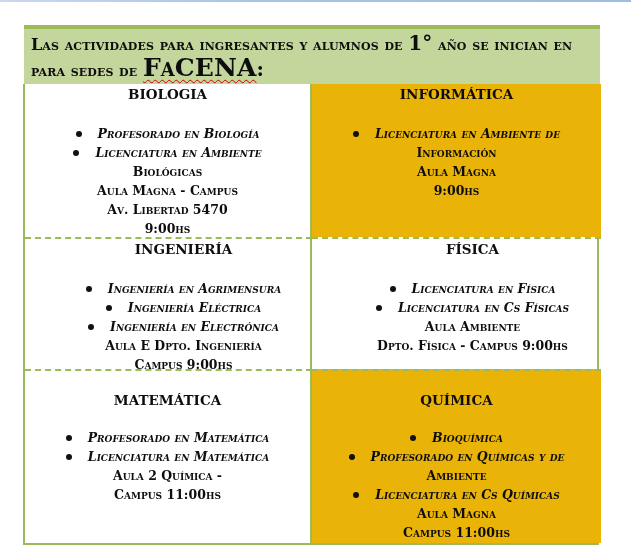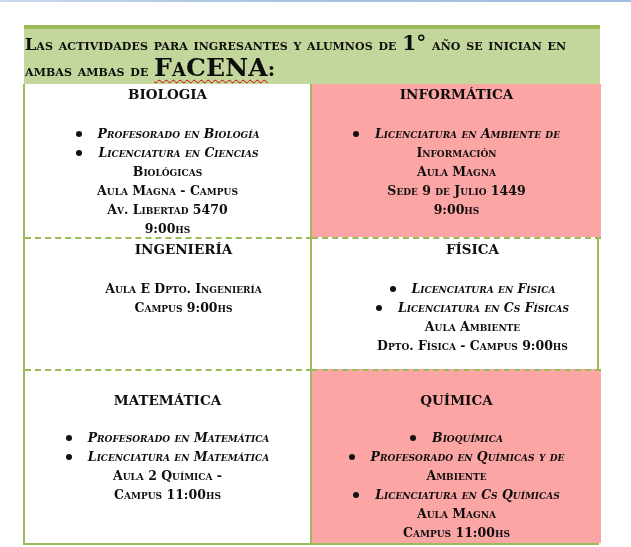--- a/index.html
+++ b/index.html
@@ -1,30 +1,30 @@
 <!DOCTYPE html>
 <html><head>
 <meta charset="utf-8">
 <style>
   html, body { margin:0; padding:0; }
   body { width:631px; height:547px; background:#ffffff; position:relative; overflow:hidden;
          font-family:"DejaVu Serif", "Liberation Serif", serif; color:#0d0d0d; }
   .topline { position:absolute; left:0; top:0; width:631px; height:2px;
              background:linear-gradient(90deg,#c9d9ee,#a9c4e4 40%,#9fbde0); }
   .doc { position:absolute; left:24px; top:25px; width:576px; }
-  .header { background:#c3d69b; border-top:4px solid #9bbb59; padding:3px 6px 2px 1px;
+  .header { background:#c3d69b; border-top:4px solid #9bbb59; padding:3px 6px 2px 7px;
             font-weight:bold; font-size:16px; line-height:23px; font-variant:small-caps;
             letter-spacing:0.1px; }
   .header .big { font-size:20px; }
   .header .brand { text-decoration:underline wavy #d00000; text-decoration-thickness:1px; text-underline-offset:3px; font-size:25px; }
   .grid { display:grid; grid-template-columns:287px 289px; border-left:2px solid #9bbb59; border-right:2px solid #9bbb59;
           border-bottom:2px solid #9bbb59; box-sizing:border-box; width:576px; margin-left:-1px; }
   .cell { box-sizing:border-box; text-align:center; font-weight:bold; font-size:12.5px; line-height:19px;
           font-variant:small-caps; padding:0 6px; }
-  .cell.shade { background:#fca5a5; }
+  .cell.shade { background:#eab308; }
   .cell.left { border-right:2px solid #9bbb59; }
   .row1 { height:153px; }
   .row2 { height:132px; border-top:2px dashed #9bbb59;padding-left:38px; }
   .row3 { height:174px; border-top:2px dashed #9bbb59; }
   .cell h3 { margin:0; font-size:13.5px; font-weight:bold; font-variant:normal; line-height:20px; }
   .row3 h3 { margin-top:19px; }
   .spacer { height:20px; }
   .row3 .spacer { height:18px; }
   ul { list-style:none; margin:0; padding:0;font-style:italic; }
   li { position:relative; }
@@ -33,53 +33,57 @@
   .plain { display:block; }
 </style>
 </head>
 <body>
 
 <div class="topline"></div>
 
 <div class="doc">
   <div class="header">
     <span>Las actividades para ingresantes y alumnos de </span><span class="big">1°</span><span> año se inician en</span><br>
-    <span>ambas ambas de </span><span class="brand">FaCENA</span><span class="big">:</span>
+    <span>para sedes de </span><span class="brand">FaCENA</span><span class="big">:</span>
   </div>
 
   <div class="grid">
 
     <div class="cell left row1">
       <h3>BIOLOGIA</h3>
       <div class="spacer"></div>
       <ul>
         <li><span class="bullet"></span><span>Profesorado en Biología</span></li>
-        <li><span class="bullet"></span><span>Licenciatura en Ciencias</span></li>
+        <li><span class="bullet"></span><span>Licenciatura en Ambiente</span></li>
       </ul>
       <span class="plain">Biológicas</span>
       <span class="plain">Aula Magna - Campus</span>
       <span class="plain">Av. Libertad 5470</span>
       <span class="plain">9:00hs</span>
     </div>
 
     <div class="cell shade row1">
       <h3>INFORMÁTICA</h3>
       <div class="spacer"></div>
       <ul>
         <li><span class="bullet"></span><span>Licenciatura en Ambiente de</span></li>
       </ul>
       <span class="plain">Información</span>
       <span class="plain">Aula Magna</span>
-      <span class="plain">Sede 9 de Julio 1449</span>
       <span class="plain">9:00hs</span>
     </div>
 
     <div class="cell left row2">
       <h3>INGENIERÍA</h3>
       <div class="spacer"></div>
+      <ul>
+        <li><span class="bullet"></span><span>Ingeniería en Agrimensura</span></li>
+        <li><span class="bullet"></span><span>Ingeniería Eléctrica</span></li>
+        <li><span class="bullet"></span><span>Ingeniería en Electrónica</span></li>
+      </ul>
       <span class="plain">Aula E Dpto. Ingeniería</span>
       <span class="plain">Campus 9:00hs</span>
     </div>
 
     <div class="cell row2">
       <h3>FÍSICA</h3>
       <div class="spacer"></div>
       <ul>
         <li><span class="bullet"></span><span>Licenciatura en Física</span></li>
         <li><span class="bullet"></span><span>Licenciatura en Cs Físicas</span></li>

